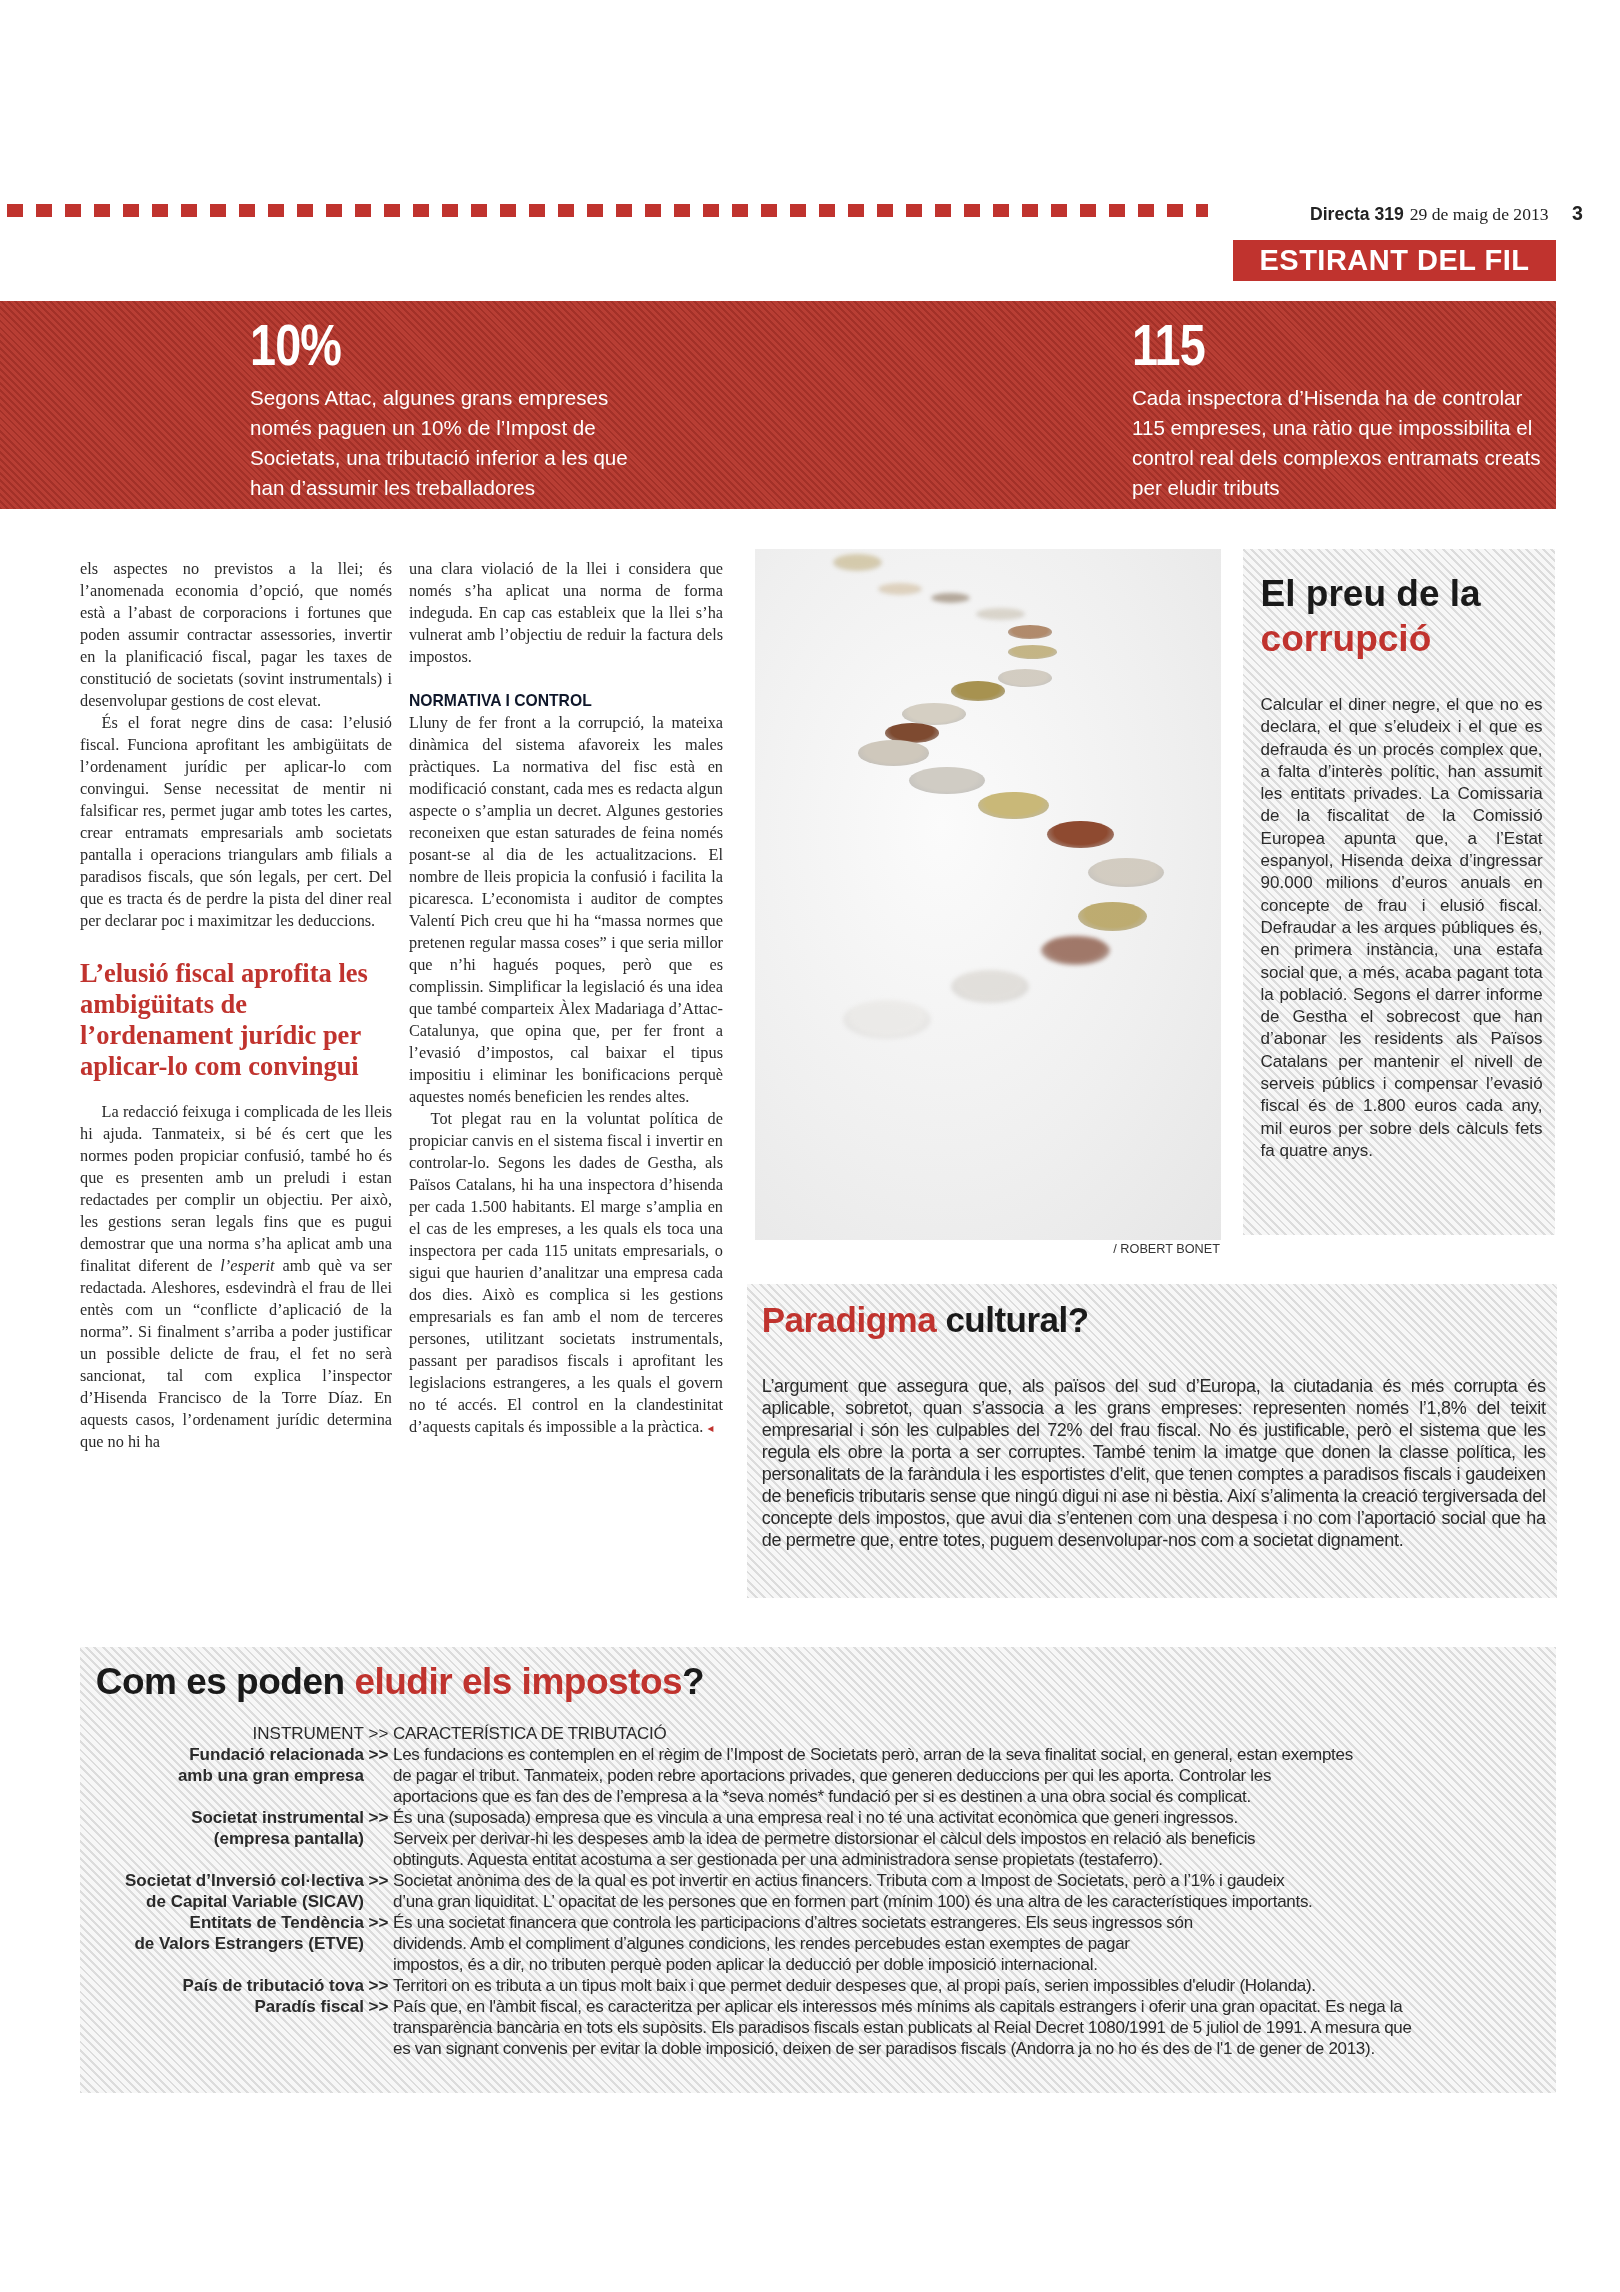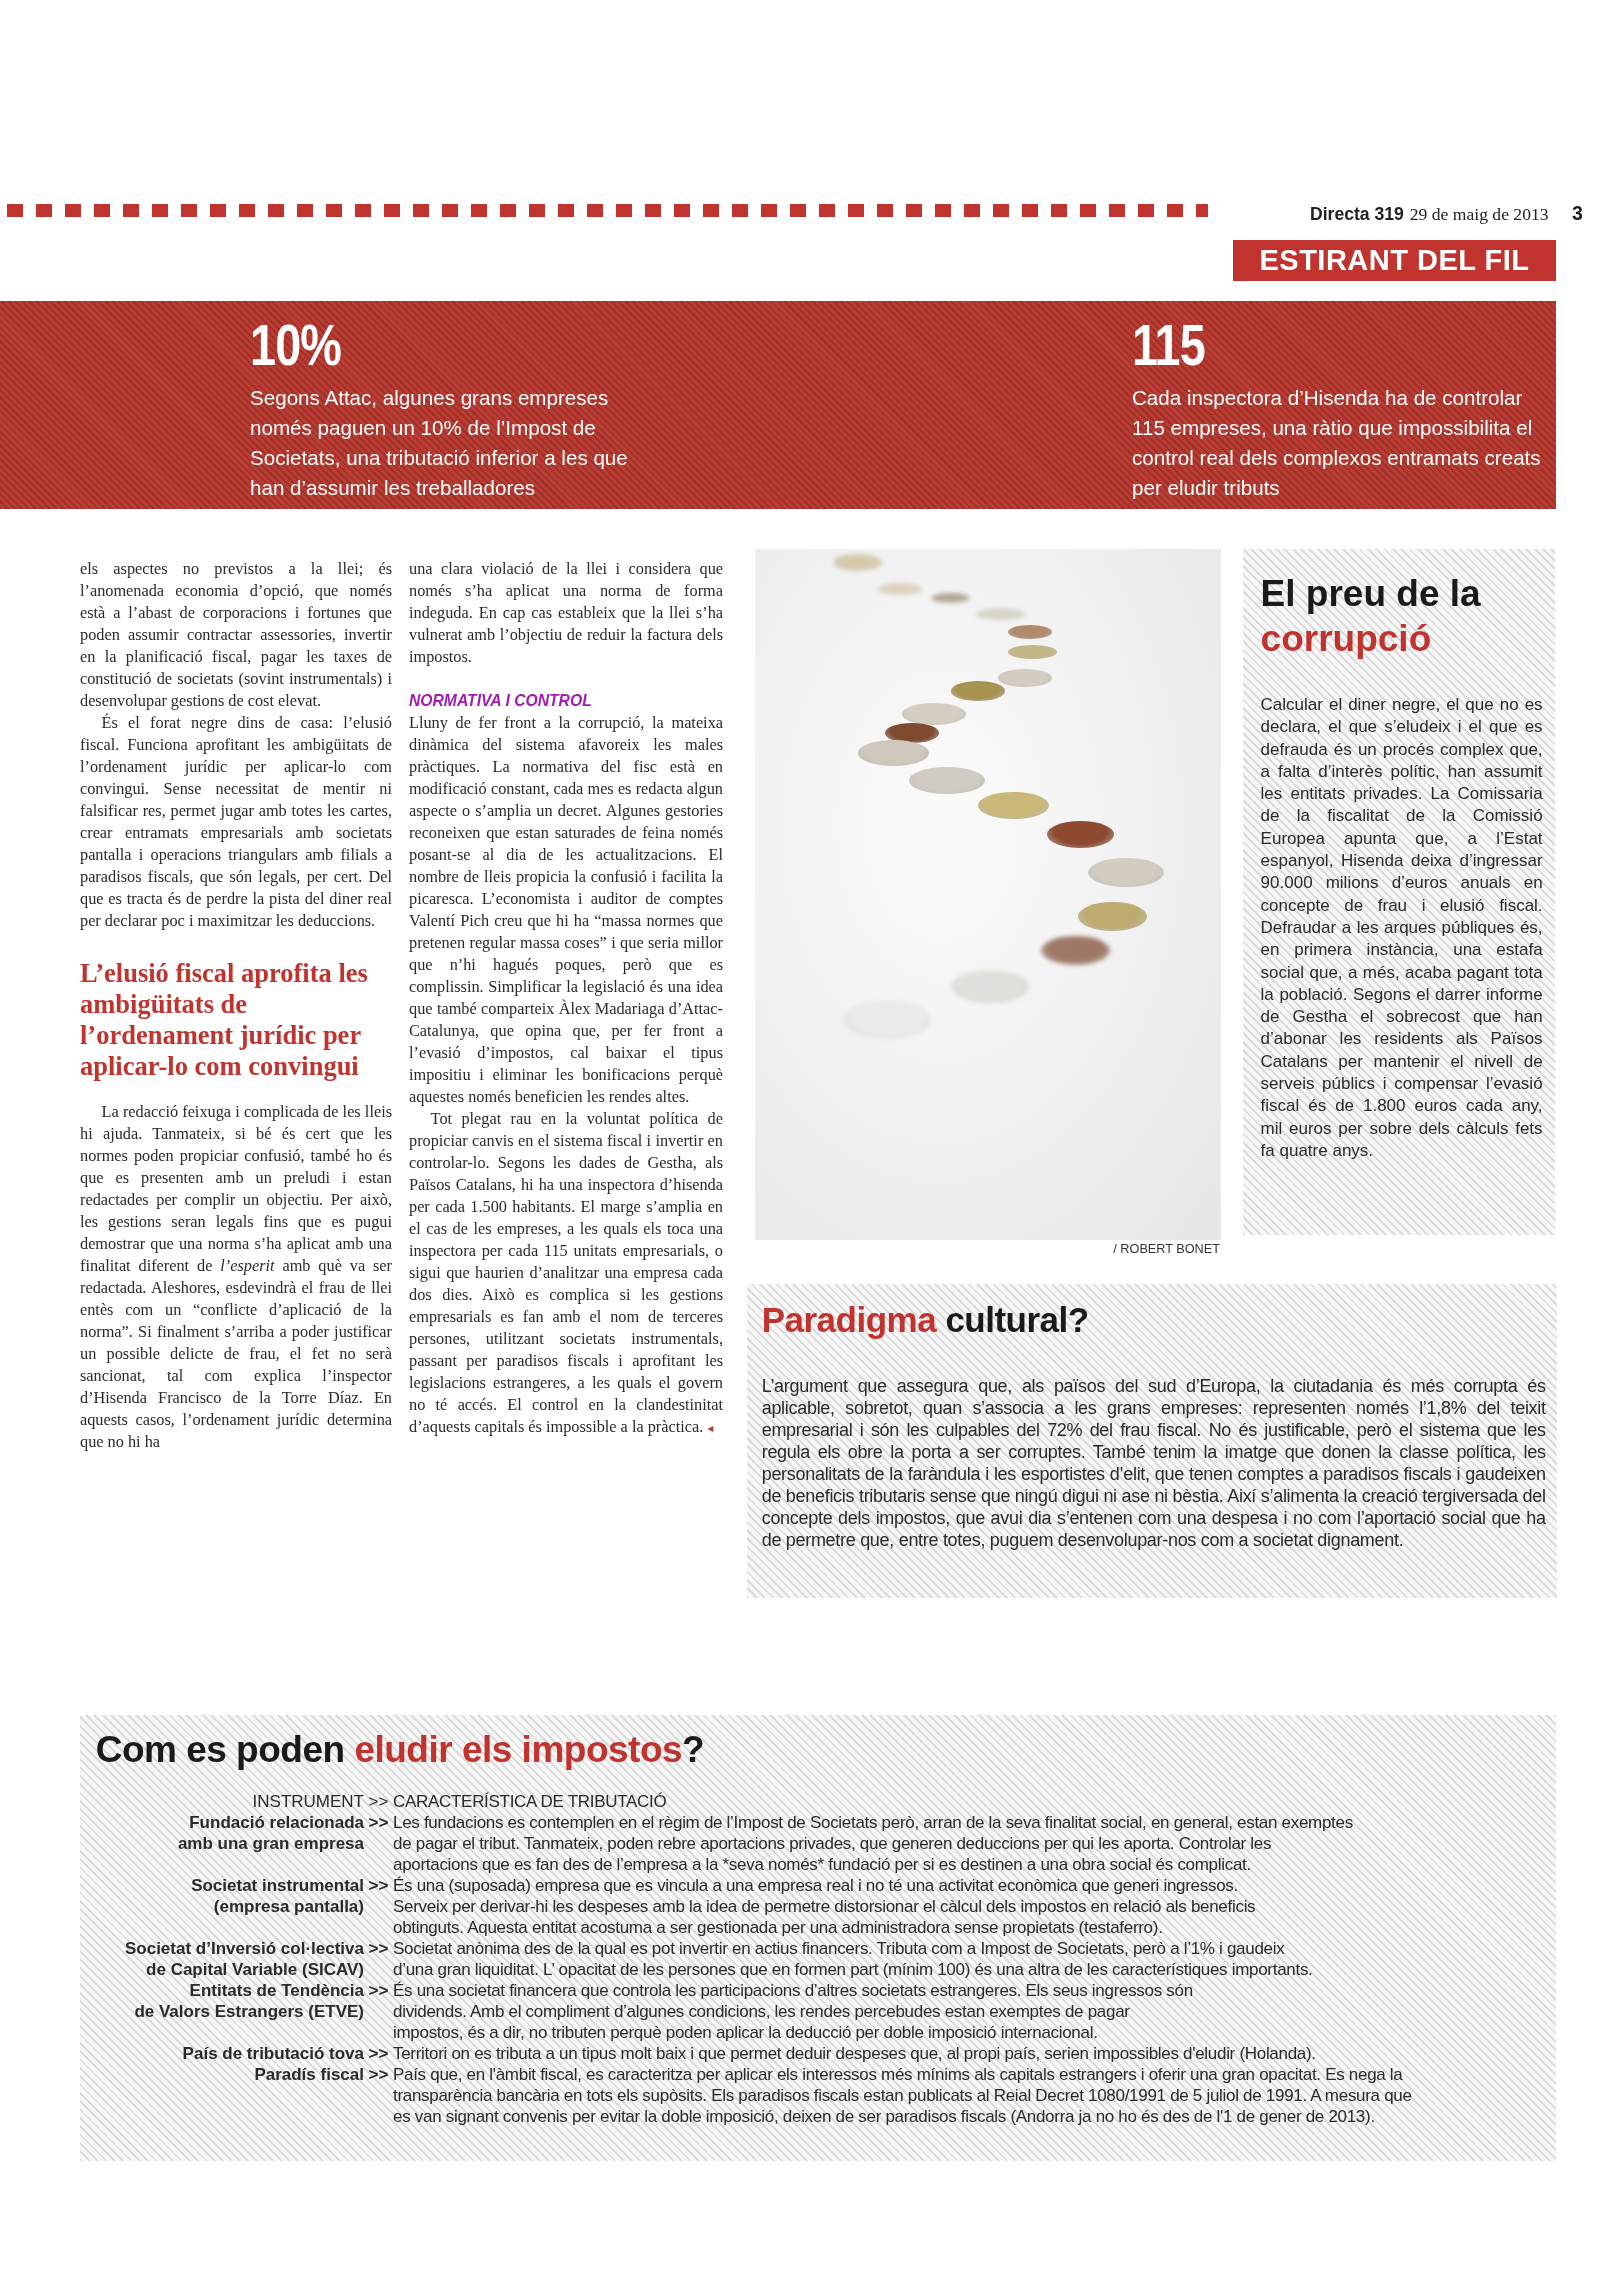--- a/index.html
+++ b/index.html
@@ -39,21 +39,21 @@
   .stat2 { left: 691px; width: 412px; }
   .stat3 { left: 1132px; width: 412px; }
 
   
   .col { font-size: 16.3px; line-height: 22px; text-align: justify; hyphens: auto; }
   .col p { margin: 0; }
   .col p.indent { text-indent: 21.6px; }
   .col1 { left: 80px; top: 558px; width: 312px; }
   .col2 { left: 409px; top: 558px; width: 314px; }
   .pullquote { font-family: "Liberation Serif", serif; font-weight: bold; color: #c0332e; font-size: 26.5px; line-height: 31px; margin: 25.5px 0 19.6px 0; text-align: left; }
-  .subhead { font-family: "Liberation Sans", sans-serif; font-weight: bold; font-size: 15.7px; margin-top: 21.6px; color: #a21caf; text-align: left; font-style: italic; }
+  .subhead { font-family: "Liberation Sans", sans-serif; font-weight: bold; font-size: 15.7px; margin-top: 21.6px; color: #0f172a; text-align: left; }
   .endmark { color: #c0332e; font-size: 11.8px; }
 
   
   .photo {
     left: 755px; top: 549px; width: 466px; height: 691px;
     background: radial-gradient(ellipse at 40% 40%, #fbfbfb 0%, #efefef 60%, #e6e6e6 100%);
     overflow: hidden;
   }
   .coin { position: absolute; border-radius: 50%; }
   .credit { left: 1039px; top: 1242px; width: 181px; text-align: right; font-family: "Liberation Sans", sans-serif; font-size: 12.7px; color: #333; }
@@ -66,21 +66,21 @@
   .sidebar { left: 1243px; top: 549px; width: 312px; height: 686px; }
   .sidebar h2 { margin: 0; position: absolute; left: 17.6px; top: 21.6px; font-family: "Liberation Sans", sans-serif; font-weight: 900; font-size: 37px; line-height: 45px; color: #1a1a1a; }
   .sidebar h2 .red { color: #c0332e; }
   .sidebar .text { position: absolute; left: 17.6px; top: 145px; width: 282px; font-family: "Liberation Sans", sans-serif; font-size: 17px; line-height: 22.3px; text-align: justify; color: #2a2a2a; }
 
   .paradigm { left: 747px; top: 1284px; width: 810px; height: 314px; }
   .paradigm h2 { margin: 0; position: absolute; left: 14.7px; top: 15.7px; font-family: "Liberation Sans", sans-serif; font-weight: 900; font-size: 35px; color: #1a1a1a; letter-spacing: -0.5px; }
   .paradigm h2 .red { color: #c0332e; }
   .paradigm .text { position: absolute; left: 14.7px; top: 91px; width: 784px; font-family: "Liberation Sans", sans-serif; font-size: 18px; line-height: 22px; text-align: justify; color: #2a2a2a; letter-spacing: -0.3px; }
 
-  .howto { left: 80px; top: 1715px; width: 1476px; height: 446px; }
+  .howto { left: 80px; top: 1647px; width: 1476px; height: 446px; }
   .howto h2 { margin: 0; position: absolute; left: 15.7px; top: 13.7px; font-family: "Liberation Sans", sans-serif; font-weight: 900; font-size: 37px; color: #1a1a1a; letter-spacing: -0.5px; }
   .howto h2 .red { color: #c0332e; }
   .table { position: absolute; left: 0; top: 76px; width: 1476px; font-family: "Liberation Sans", sans-serif; font-size: 17px; line-height: 21px; color: #2a2a2a; }
   .trow { display: flex; }
   .tinst { width: 284px; text-align: right; font-weight: bold; flex-shrink: 0; }
   .tsep { width: 29px; text-align: center; flex-shrink: 0; font-weight: bold; }
   .tchar { width: 1127px; letter-spacing: -0.3px; }
   .thead .tinst, .thead .tsep { font-weight: normal; }
 </style>
 </head>

